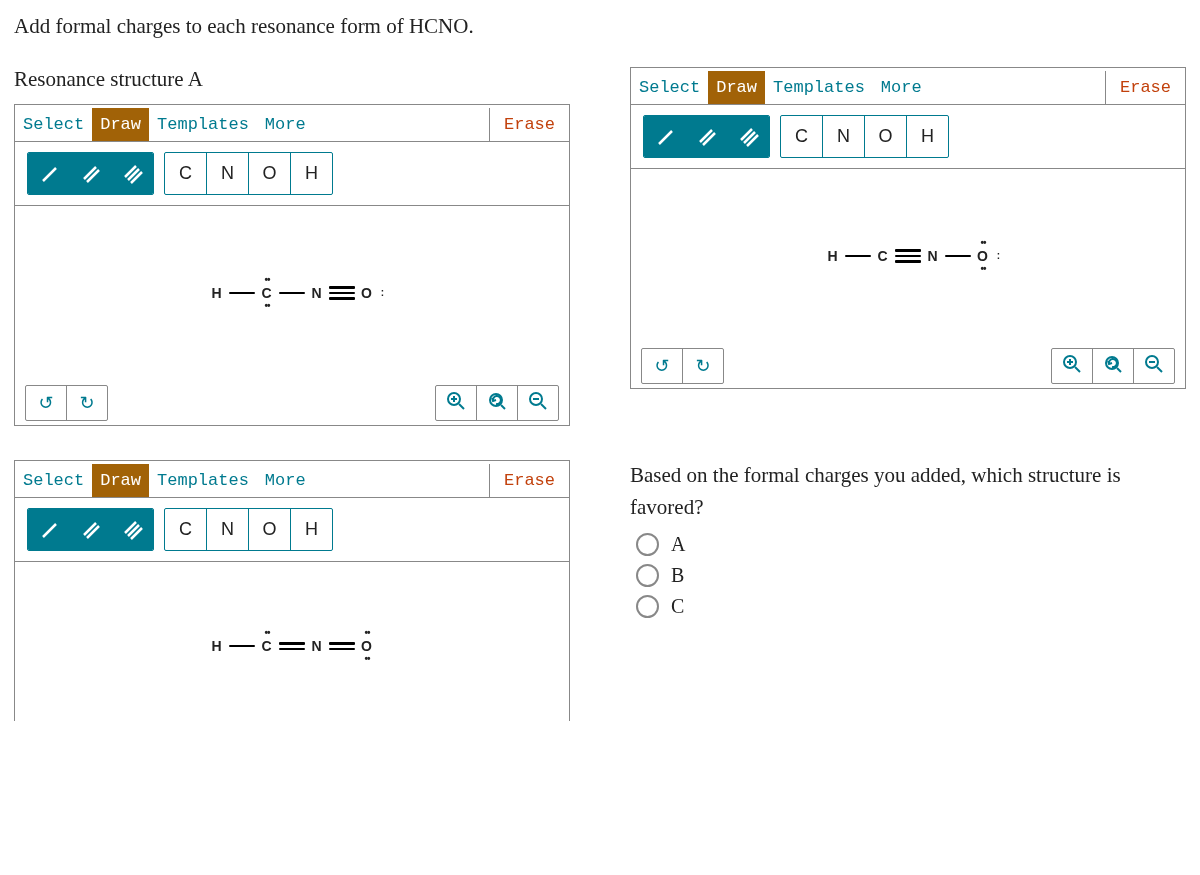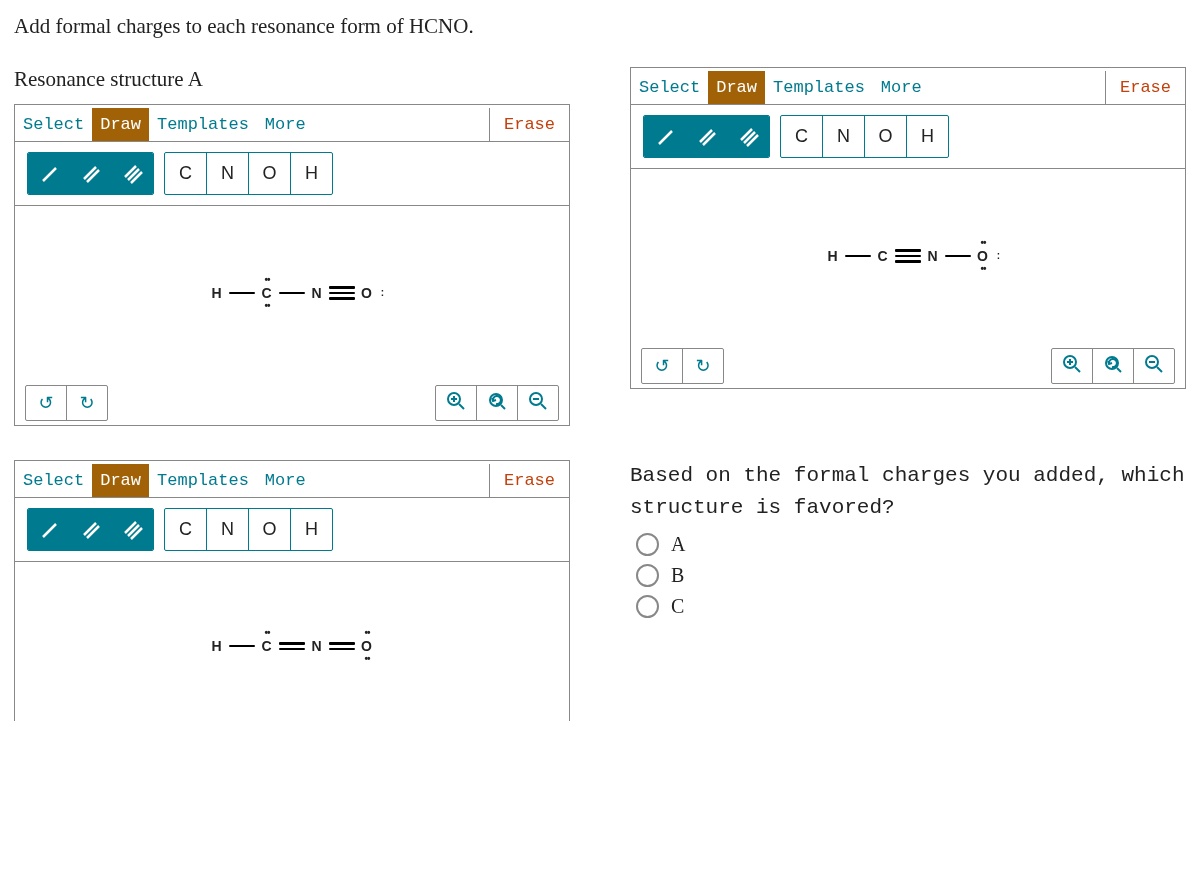--- a/index.html
+++ b/index.html
@@ -161,21 +161,20 @@
   }
   .editor-frame.cropped .canvas-area {
     top: 110px;
     bottom: 0;
     align-items: center;
   }
   .question-text {
     font-size: 21px;
     line-height: 1.5;
     margin-bottom: 10px;
-    font-family: Liberation Mono, monospace;
   }
   .radio-options {
     font-family: Georgia, serif;
     font-size: 20px;
   }
   .radio-row {
     display: flex;
     align-items: center;
     gap: 12px;
     margin: 8px 0 8px 6px;

